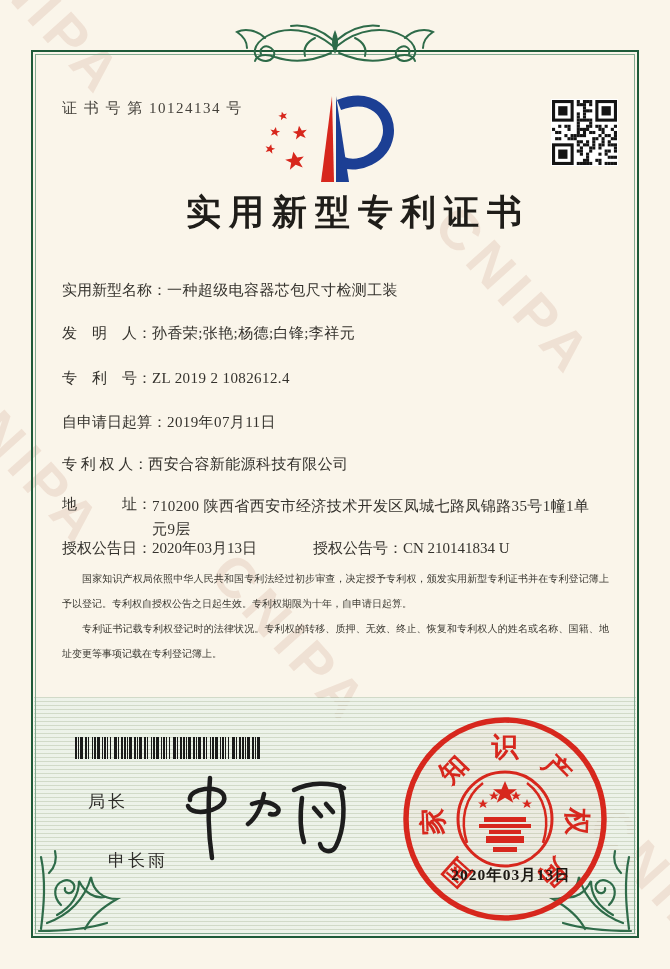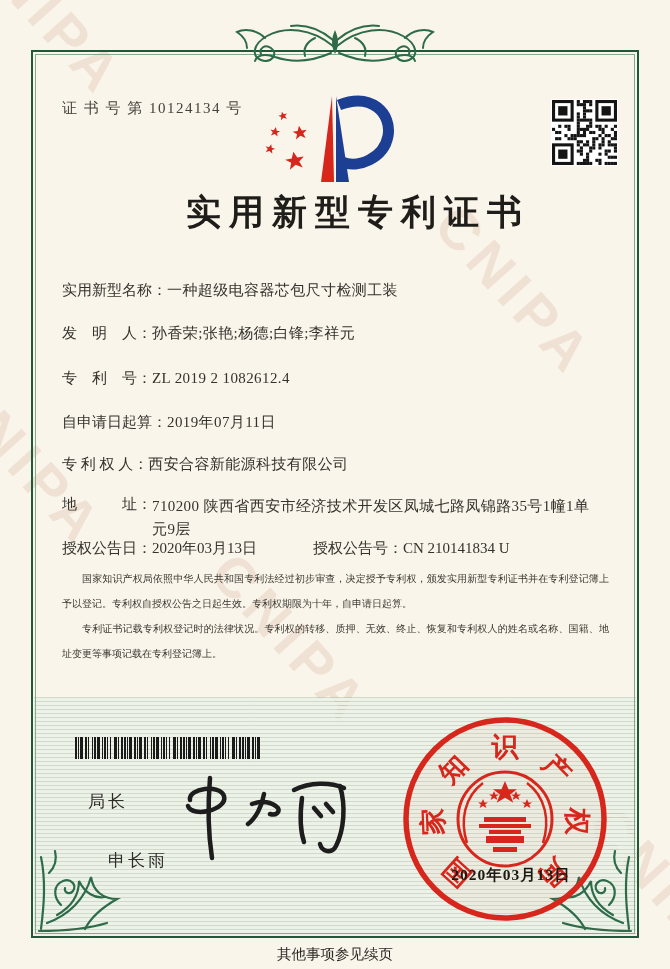--- a/index.html
+++ b/index.html
@@ -399,15 +399,14 @@
         <rect x="-19" y="17" width="38" height="7"></rect>
         <rect x="-12" y="28" width="24" height="5"></rect>
       </g>
       <defs>
         <path id="star2" d="M0,-10 2.94,-3.09 9.95,-3.09 4.29,1.18 6.88,8.09 0,4 -6.88,8.09 -4.29,1.18 -9.95,-3.09 -2.94,-3.09 Z"></path>
       </defs>
     </g>
   </svg>
   <div class="seal-date">2020年03月13日</div>
 
-  <div class="cont-note">其他事项参见续页</div>
 
 </div>
 
 </body></html>

